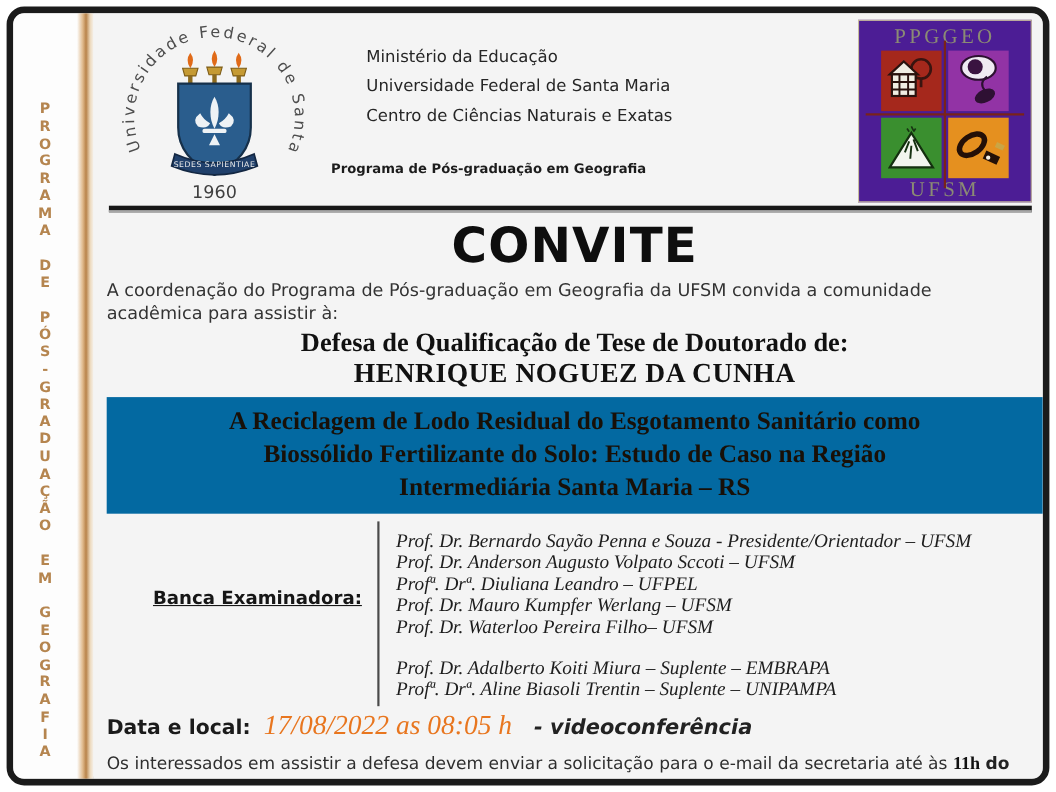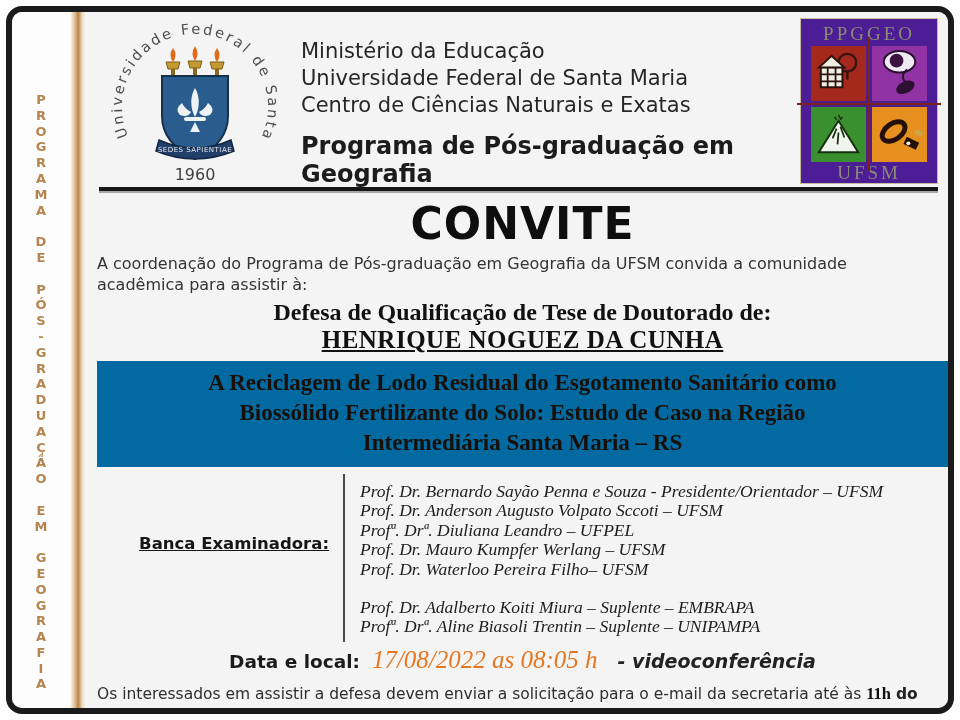--- a/index.html
+++ b/index.html
@@ -10,53 +10,53 @@
   .sidebar{position:absolute;left:0;top:0;bottom:0;width:58px;background:#fdfdfd;}
   .vtext{white-space:pre-line;text-align:center;padding-top:80px;font-weight:bold;font-size:13px;
          line-height:15.8px;color:#b5854f;letter-spacing:0;}
   .stripe{position:absolute;left:58px;top:0;bottom:0;width:15px;
           background:linear-gradient(to right,#fdfdfd 0%,#dfb98b 35%,#b8834a 55%,#ecd9bd 80%,#f6f1ea 100%);}
   .content{position:absolute;left:73px;top:0;right:0;bottom:0;background:#f4f4f4;padding-left:12px;}
   
   .header{display:flex;align-items:flex-start;margin-top:4px;height:168px;}
   .seal{flex:0 0 auto;margin-left:8px;}
   .inst{margin-left:16px;margin-top:22px;color:#262626;}
-  .inst .iline{font-size:21px;line-height:27px;}
-  .inst .prog{font-size:24px;font-weight:bold;margin-top:13px;color:#1c1c1c;}
+  .inst .iline{font-size:15px;line-height:27px;margin-left:32px;}
+  .inst .prog{font-size:12px;font-weight:bold;margin-top:27px;color:#1c1c1c;}
   .ppggeo{margin-left:auto;margin-right:10px;margin-top:2px;width:158px;height:166px;background:#4c1d95;
           border:1px solid #c7bb9d;box-sizing:border-box;padding-top:5px;}
   .pg-label{text-align:center;font-family:"Liberation Serif",serif;font-size:19px;letter-spacing:3px;color:#8b8b74;line-height:20px;}
   .quads{position:relative;width:116px;height:116px;margin:2px auto 1px auto;}
   .cross-h{position:absolute;left:-14px;right:-14px;top:57px;height:2px;background:#7a2318;}
   .cross-v{position:absolute;top:-9px;bottom:-9px;left:57px;width:2px;background:#7a2318;}
   .q{position:absolute;width:55px;height:55px;}
   .q svg{display:block;}
   .q-tl{left:0;top:0;background:#a5281c;}
   .q-tr{right:0;top:0;background:#9233a5;}
   .q-bl{left:0;bottom:0;background:#3a8f2f;}
   .q-br{right:0;bottom:0;background:#e5901f;}
   .rule{margin:3px 10px 0 2px;height:4px;background:#171717;border-bottom:2px solid #a7a7a7;}
   
   .convite{margin-top:5px;text-align:center;font-size:44px;font-weight:bold;color:#0e0e0e;letter-spacing:1px;}
   .intro{margin:4px 12px 0 0;font-size:16px;line-height:21px;color:#333333;}
   .def1{margin-top:4px;text-align:center;font-family:"Liberation Serif",serif;font-weight:bold;font-size:24px;color:#111111;}
-  .def2{text-align:center;font-family:"Liberation Serif",serif;font-weight:bold;font-size:25px;color:#111111;letter-spacing:0.5px;text-decoration:underline;}
+  .def2{text-align:center;font-family:"Liberation Serif",serif;font-weight:bold;font-size:25px;color:#111111;letter-spacing:0.5px;}
   .banner{margin:7px 0 0 0;background:#0369a1;padding:7px 10px 9px 10px;text-align:center;white-space:pre-line;
           font-family:"Liberation Serif",serif;font-weight:bold;font-size:23px;line-height:30px;color:#181008;}
   
   .banca{display:flex;margin-top:7px;}
   .banca-label{width:232px;text-align:right;padding-top:60px;font-size:16.5px;font-weight:bold;color:#161616;}
   .banca-label span{text-decoration:underline;}
   .banca-div{border-left:2px solid #4a4a4a;height:168px;margin-left:14px;}
   .banca-list{padding-left:15px;padding-top:8px;font-family:"Liberation Serif",serif;font-style:italic;
               font-size:17.5px;line-height:19.4px;color:#1d1d1d;}
   .banca-list div{white-space:pre-line;}
   .banca-list .subs{margin-top:19px;}
   
-  .dateline{margin-top:4px;display:flex;align-items:baseline;justify-content:center;}
+  .dateline{margin-top:4px;display:flex;align-items:baseline;}
   .dl-label{font-size:18.5px;font-weight:bold;color:#1b1b1b;}
   .dl-dt{margin-left:12px;font-family:"Liberation Serif",serif;font-style:italic;font-size:25px;color:#e8761f;}
   .dl-mode{margin-left:20px;font-size:19px;font-weight:bold;font-style:italic;color:#222222;}
   
   .footer{margin-top:10px;padding-right:6px;font-size:15.5px;color:#2e2e2e;}
   .f-time{font-family:"Liberation Serif",serif;font-weight:bold;font-size:16.5px;color:#111111;}
   .f-mid{font-weight:bold;color:#222222;}
   .f-deadline{font-family:"Liberation Serif",serif;font-style:italic;font-size:21px;color:#e8761f;}
 </style>
 </head>

